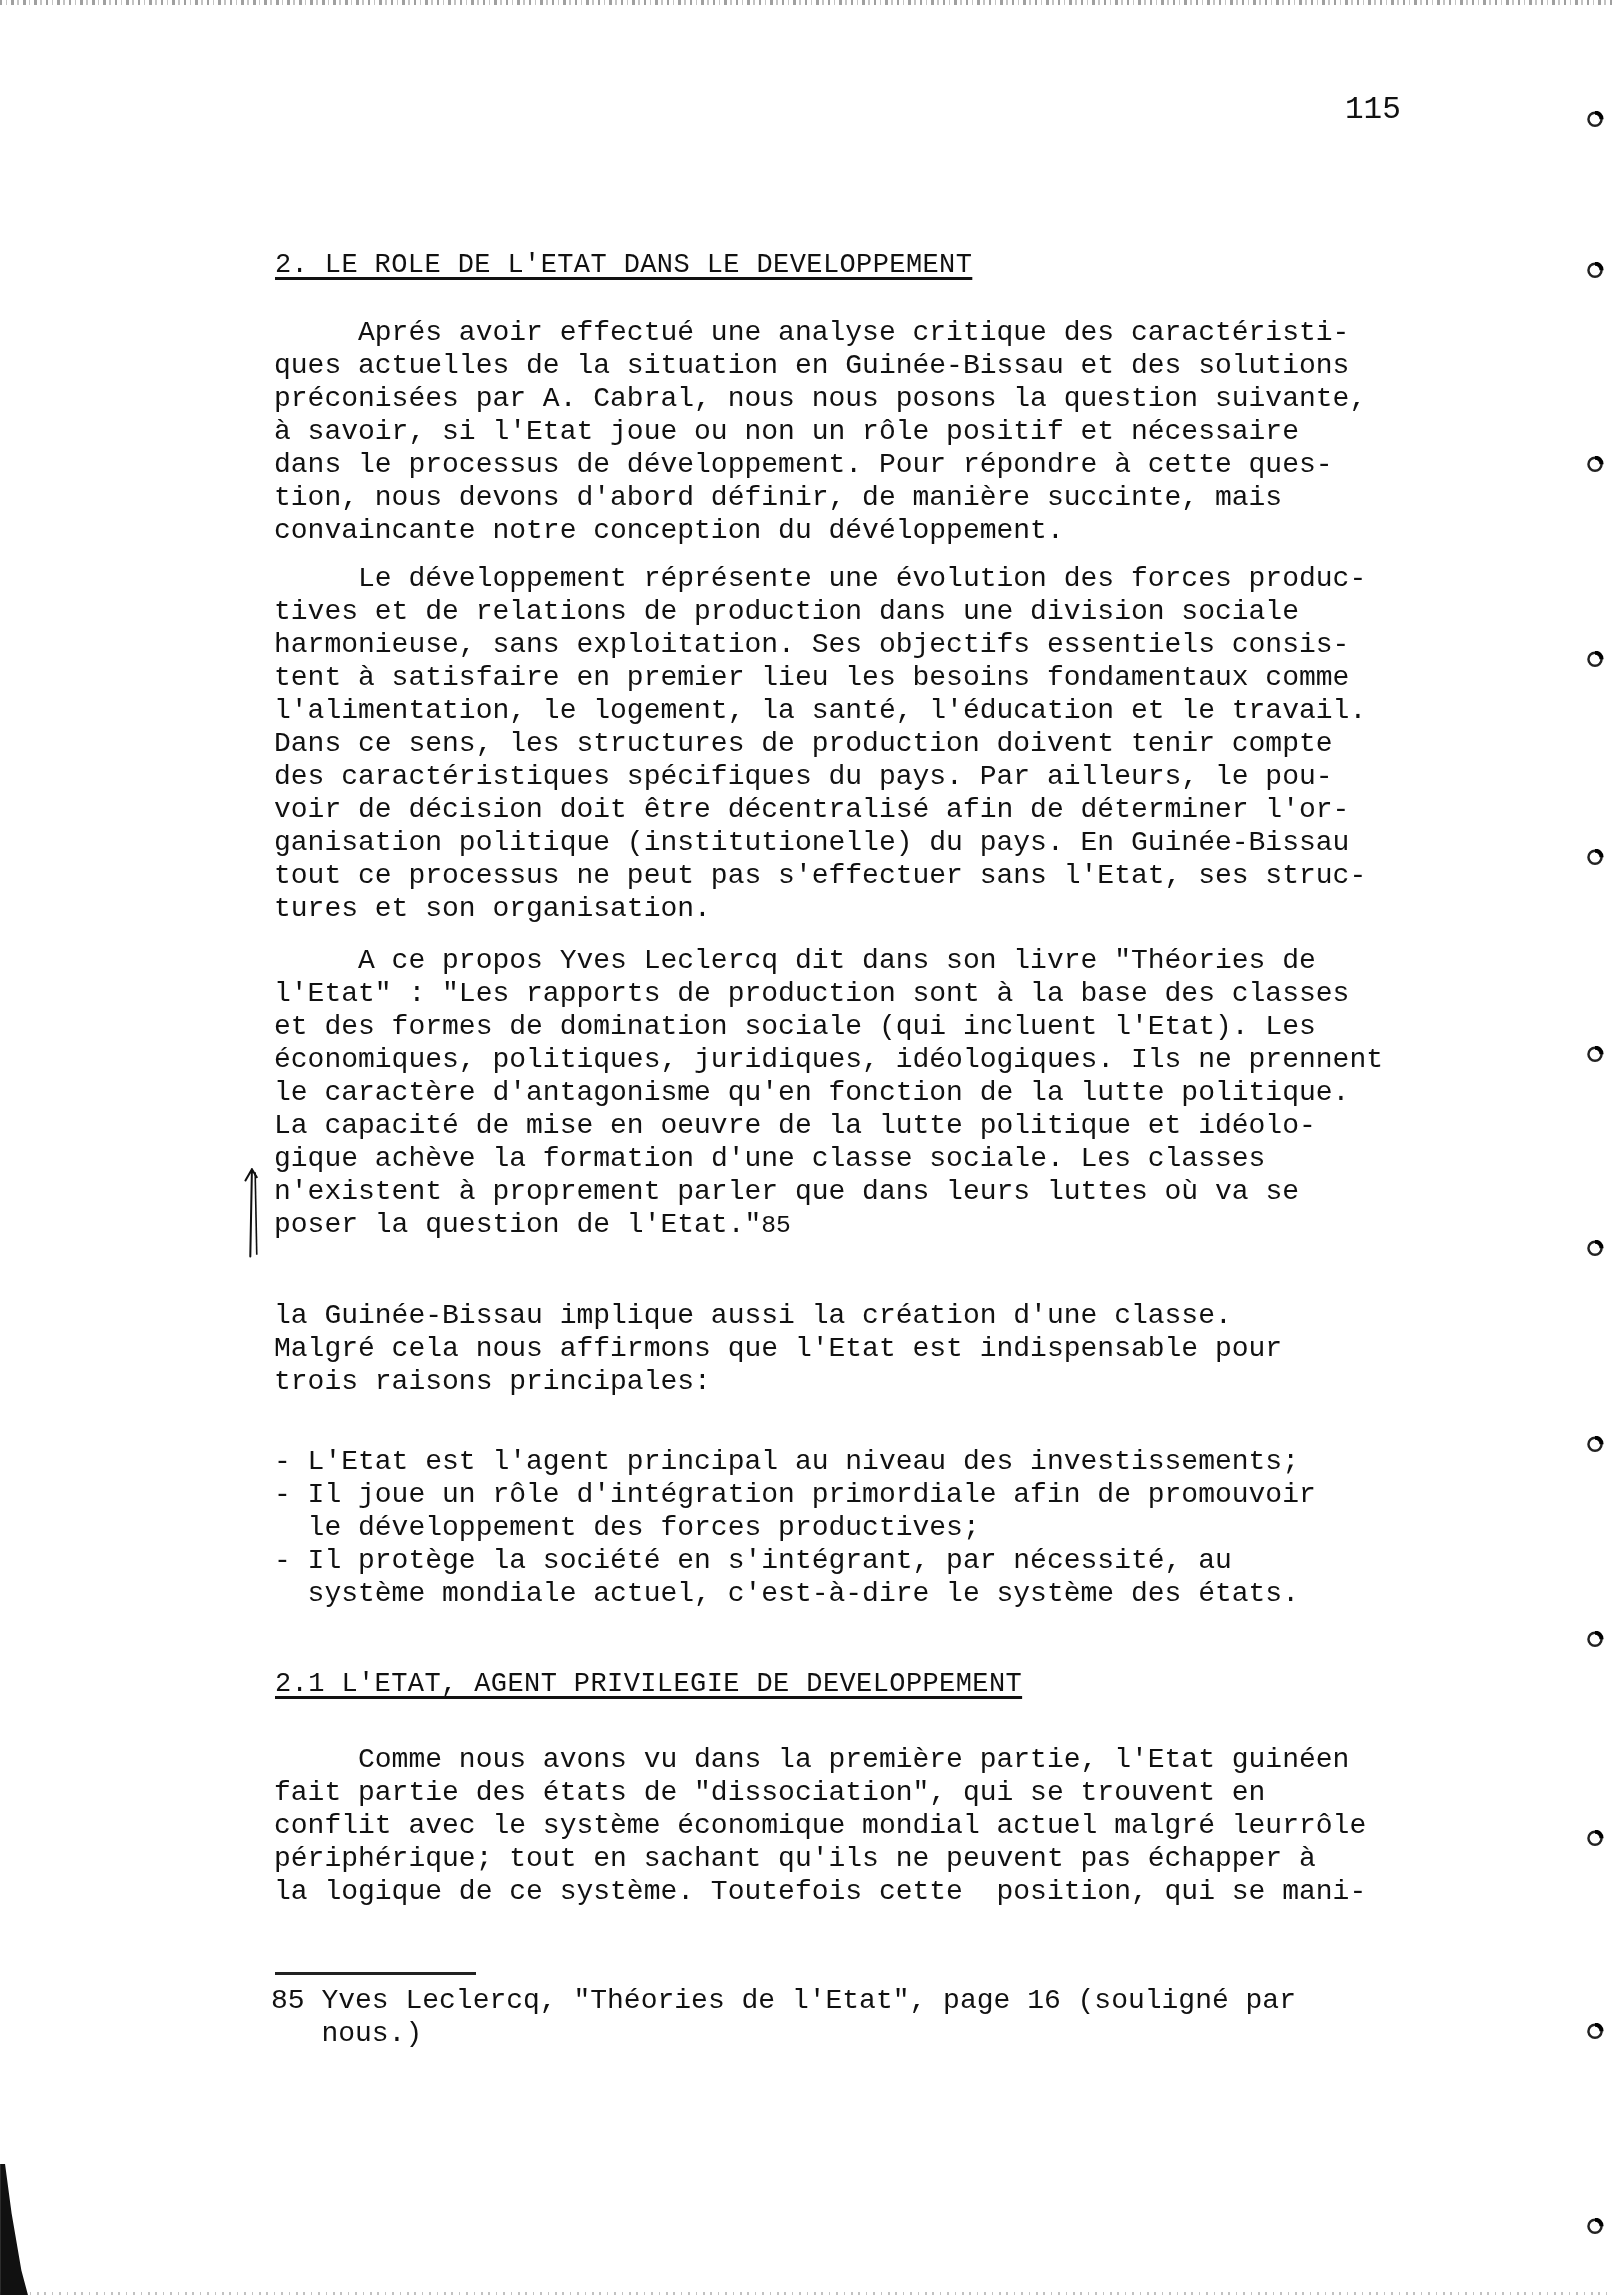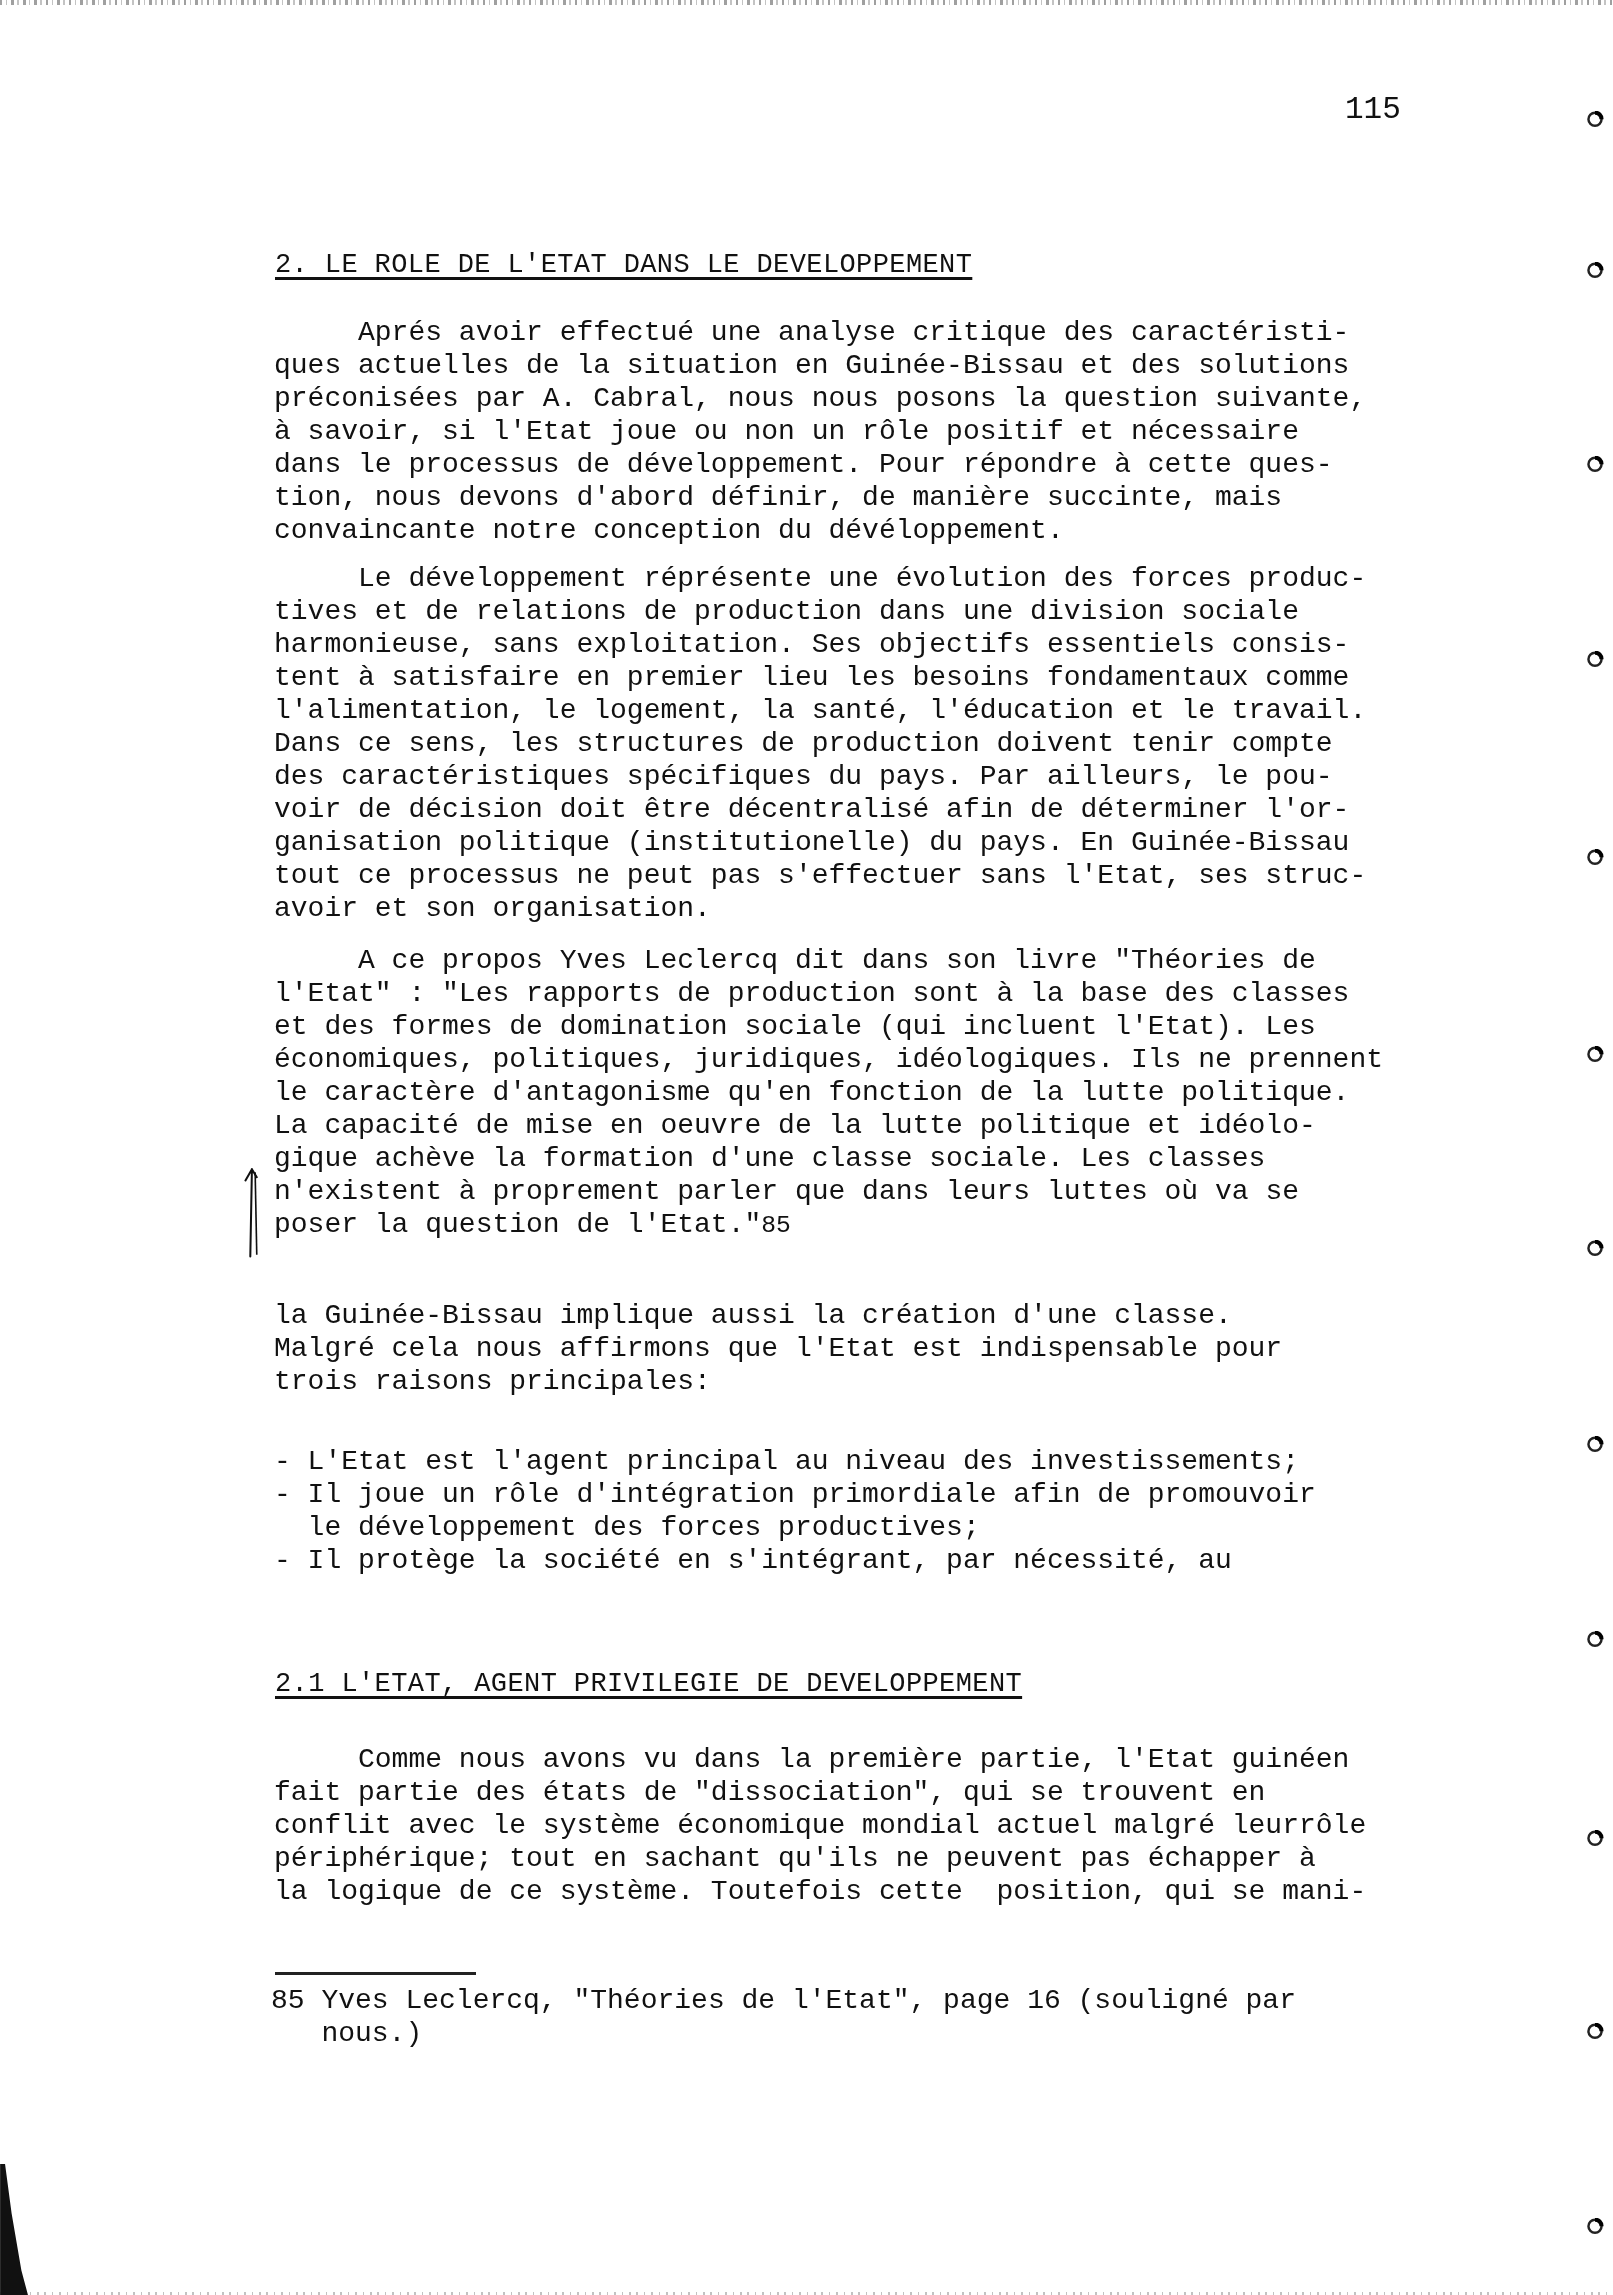--- a/index.html
+++ b/index.html
@@ -100,21 +100,21 @@
   <span class="line">     Le développement réprésente une évolution des forces produc-</span>
   <span class="line">tives et de relations de production dans une division sociale</span>
   <span class="line">harmonieuse, sans exploitation. Ses objectifs essentiels consis-</span>
   <span class="line">tent à satisfaire en premier lieu les besoins fondamentaux comme</span>
   <span class="line">l'alimentation, le logement, la santé, l'éducation et le travail.</span>
   <span class="line">Dans ce sens, les structures de production doivent tenir compte</span>
   <span class="line">des caractéristiques spécifiques du pays. Par ailleurs, le pou-</span>
   <span class="line">voir de décision doit être décentralisé afin de déterminer l'or-</span>
   <span class="line">ganisation politique (institutionelle) du pays. En Guinée-Bissau</span>
   <span class="line">tout ce processus ne peut pas s'effectuer sans l'Etat, ses struc-</span>
-  <span class="line">avoir et son organisation.</span>
+  <span class="line">tures et son organisation.</span>
 </div>
 
 <div class="block" style="top:944px">
   <span class="line">     A ce propos Yves Leclercq dit dans son livre "Théories de</span>
   <span class="line">l'Etat" : "Les rapports de production sont à la base des classes</span>
   <span class="line">et des formes de domination sociale (qui incluent l'Etat). Les</span>
   <span class="line">économiques, politiques, juridiques, idéologiques. Ils ne prennent</span>
   <span class="line">le caractère d'antagonisme qu'en fonction de la lutte politique.</span>
   <span class="line">La capacité de mise en oeuvre de la lutte politique et idéolo-</span>
   <span class="line"><span>gique </span><span class="ul">achève la formation d'une classe sociale</span><span>. Les classes</span></span>
@@ -131,20 +131,21 @@
   <span class="line">la Guinée-Bissau implique aussi la création d'une classe.</span>
   <span class="line">Malgré cela nous affirmons que l'Etat est indispensable pour</span>
   <span class="line">trois raisons principales:</span>
 </div>
 
 <div class="block" style="top:1445px">
   <span class="line">- L'Etat est l'agent principal au niveau des investissements;</span>
   <span class="line">- Il joue un rôle d'intégration primordiale afin de promouvoir</span>
   <span class="line">  le développement des forces productives;</span>
   <span class="line">- Il protège la société en s'intégrant, par nécessité, au</span>
+  <span class="line">  système mondiale actuel, c'est-à-dire le système des états.</span>
 </div>
 
 <div class="heading" style="top:1669px">2.1 L'ETAT, AGENT PRIVILEGIE DE DEVELOPPEMENT</div>
 
 <div class="block" style="top:1743px">
   <span class="line">     Comme nous avons vu dans la première partie, l'Etat guinéen</span>
   <span class="line">fait partie des états de "dissociation", qui se trouvent en</span>
   <span class="line">conflit avec le système économique mondial actuel malgré leurrôle</span>
   <span class="line">périphérique; tout en sachant qu'ils ne peuvent pas échapper à</span>
   <span class="line">la logique de ce système. Toutefois cette  position, qui se mani-</span>

